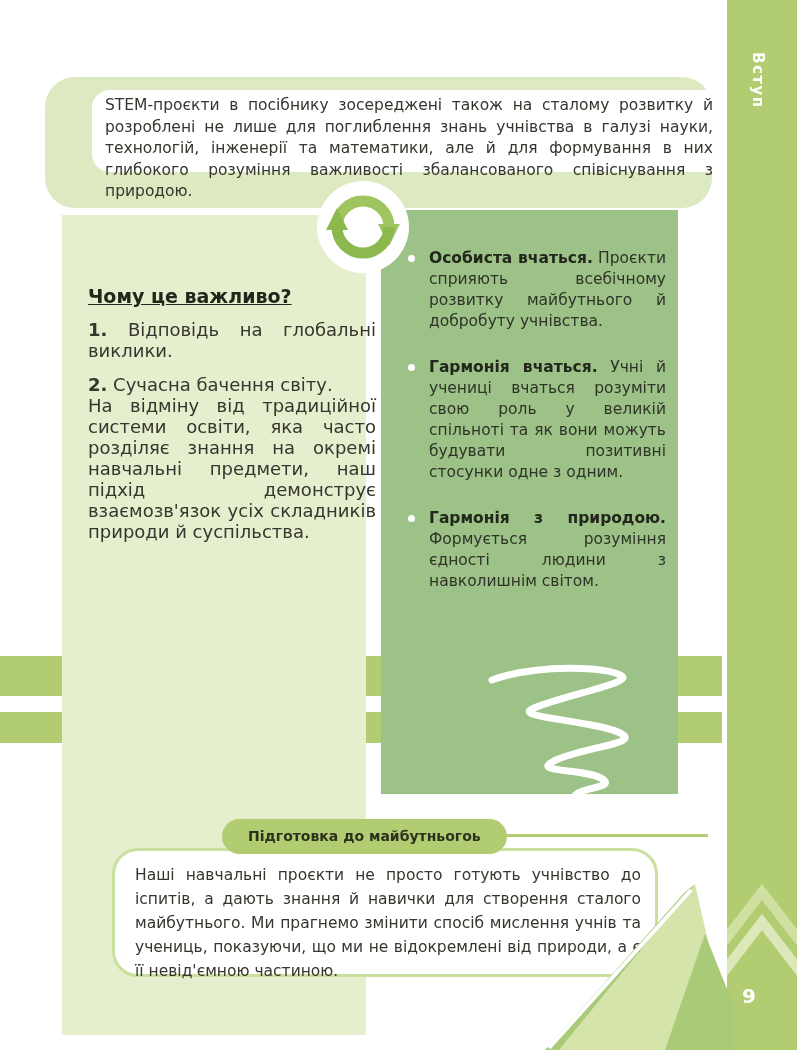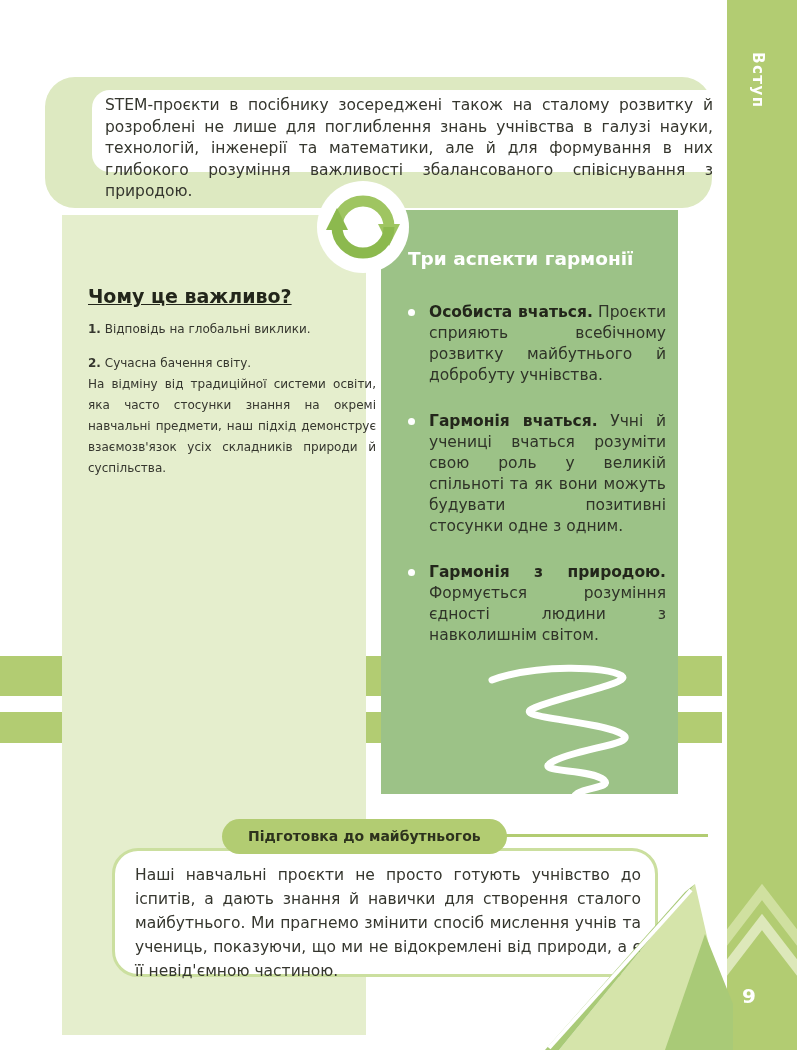--- a/index.html
+++ b/index.html
@@ -29,21 +29,21 @@
 
   
   .icon-notch{position:absolute;left:317px;top:181px;width:92px;height:92px;background:#fff;
     border-radius:50%;z-index:15;}
   .icon-notch svg{position:absolute;left:3px;top:3px;}
 
   
   .left-panel{position:absolute;left:62px;top:215px;width:304px;height:820px;background:#e5eecd;z-index:10;}
   .why{position:absolute;left:26px;top:70px;width:288px;}
   .why h2{margin:0 0 12px 0;font-size:19px;font-weight:bold;color:#23261b;text-decoration:underline;}
-  .why p{margin:0 0 13px 0;font-size:12px;line-height:21px;text-align:justify;}
+  .why p{margin:0 0 13px 0;font-size:18px;line-height:21px;text-align:justify;}
 
   
   .green-panel{position:absolute;left:381px;top:210px;width:297px;height:584px;background:#9cc287;z-index:10;}
   .aspects{position:absolute;left:27px;top:38px;width:258px;}
   .aspects h2{margin:0 0 33px 0;font-size:18.5px;font-weight:bold;color:#ffffff;}
   .aspect{display:flex;margin-bottom:25px;}
   .dot{flex:0 0 7px;width:7px;height:7px;border-radius:50%;background:#fff;margin:7px 14px 0 0;}
   .aspect p{margin:0;font-size:15.5px;line-height:21px;text-align:justify;color:#2f3328;}
   .aspect b{color:#23261b;}
   .squiggle{position:absolute;left:74px;top:408px;}
@@ -88,27 +88,26 @@
       <polygon points="58,40 80,40 69,62" fill="#9fc561"></polygon>
       <path d="M 69 43 A 26 26 0 0 1 17 43" fill="none" stroke="#8cb94e" stroke-width="11"></path>
       <polygon points="6,46 28,46 17,24" fill="#8cb94e"></polygon>
     </svg>
   </div>
 
   <div class="left-panel">
     <div class="why">
       <h2>Чому це важливо?</h2>
       <p><b>1.</b> <span>Відповідь на глобальні виклики.</span><br></p>
-      <p><b>2.</b> <span>Сучасна бачення світу.</span><br><span>На відміну від традиційної системи освіти, яка часто стосунки знання на окремі навчальні предмети, наш підхід демонструє взаємозв'язок усіх складників природи й суспільства.</span></p>
+      <p><b>2.</b> <span>Сучасна бачення світу.</span><br><span>На відміну від традиційної системи освіти, яка часто розділяє знання на окремі навчальні предмети, наш підхід демонструє взаємозв'язок усіх складників природи й суспільства.</span></p>
     </div>
   </div>
 
   <div class="green-panel">
     <div class="aspects">
-      <h2>Три аспекти гармонії</h2>
       <div class="aspect">
         <span class="dot"></span>
         <p><b>Особиста вчаться.</b><span> Проєкти сприяють всебічному розвитку майбутнього й добробуту учнівства.</span></p>
       </div>
       <div class="aspect">
         <span class="dot"></span>
         <p><b>Гармонія вчаться.</b><span> Учні й учениці вчаться розуміти свою роль у великій спільноті та як вони можуть будувати позитивні стосунки одне з одним.</span></p>
       </div>
       <div class="aspect">
         <span class="dot"></span>

